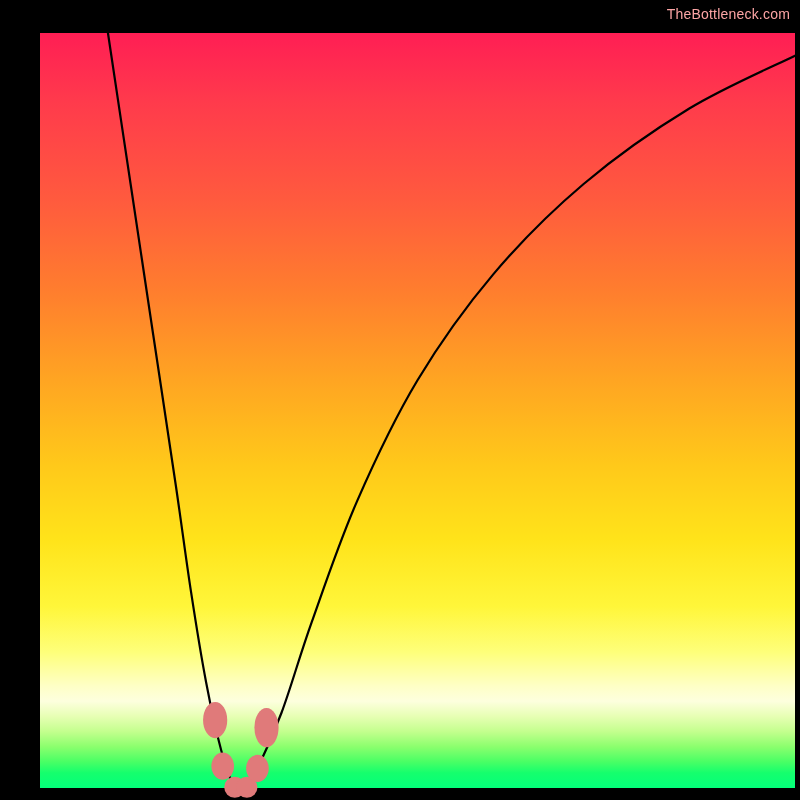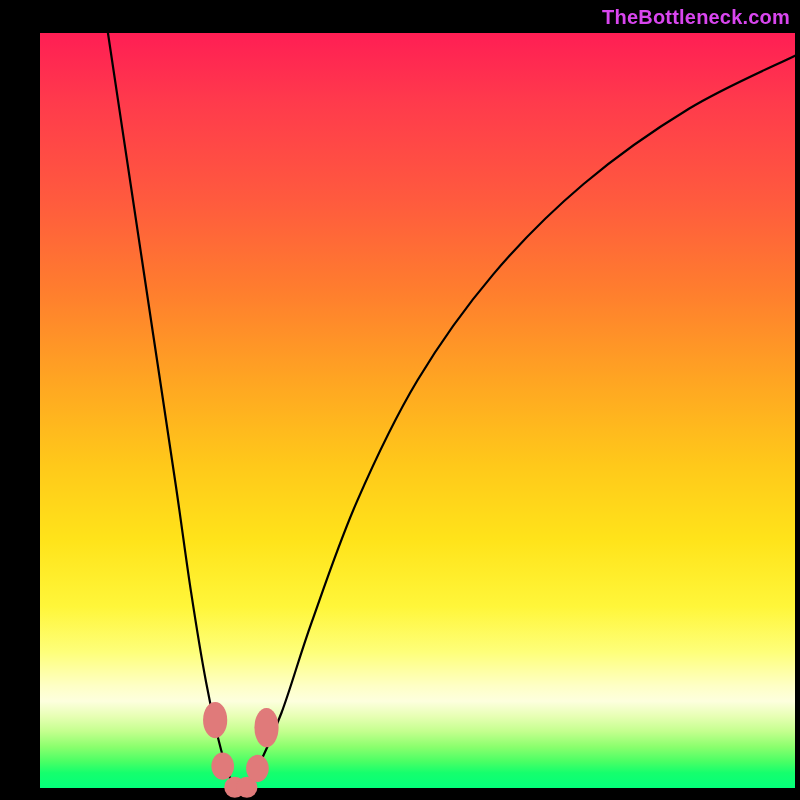--- a/index.html
+++ b/index.html
@@ -12,27 +12,26 @@
   }
   .container {
     position: relative;
     width: 800px;
     height: 800px;
   }
   .watermark {
     position: absolute;
     top: 6px;
     right: 10px;
-    color: #d946ef;
+    color: #fca5a5;
     font-family: Arial, Helvetica, sans-serif;
-    font-size: 20px;
+    font-size: 14px;
     letter-spacing: 0.2px;
     z-index: 10;
     user-select: none;
-    font-weight: bold;
   }
   .plot-area {
     position: absolute;
     left: 40px;
     top: 33px;
     width: 755px;
     height: 755px;
   }
   .gradient-bg {
     position: absolute;

